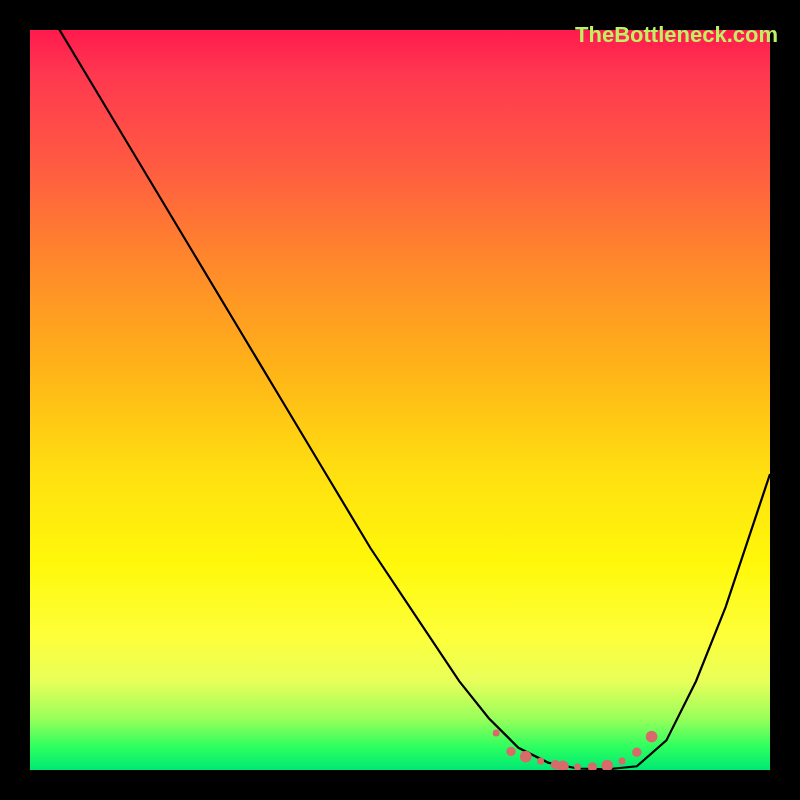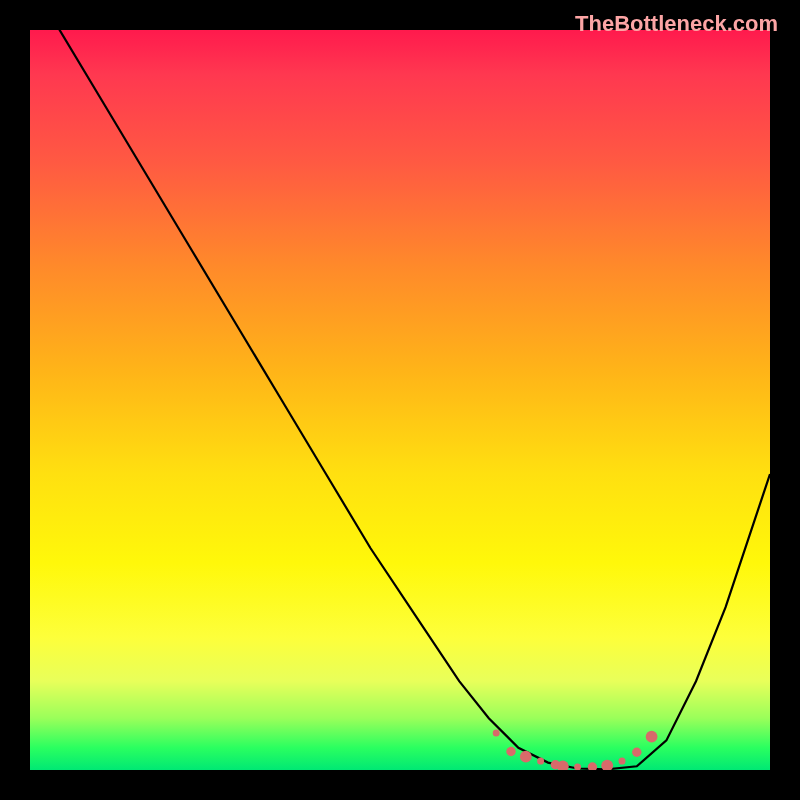--- a/index.html
+++ b/index.html
@@ -6,23 +6,23 @@
   body {
     width: 800px;
     height: 800px;
     background: #000;
     position: relative;
     font-family: Arial, sans-serif;
     overflow: hidden;
   }
   .watermark {
     position: absolute;
-    top: 11px;
+    top: 22px;
     right: 22px;
-    color: #fca5a5;
+    color: #bef264;
     font-size: 22px;
     font-weight: bold;
     z-index: 10;
   }
   .plot-area {
     position: absolute;
     left: 30px;
     top: 30px;
     width: 740px;
     height: 740px;

